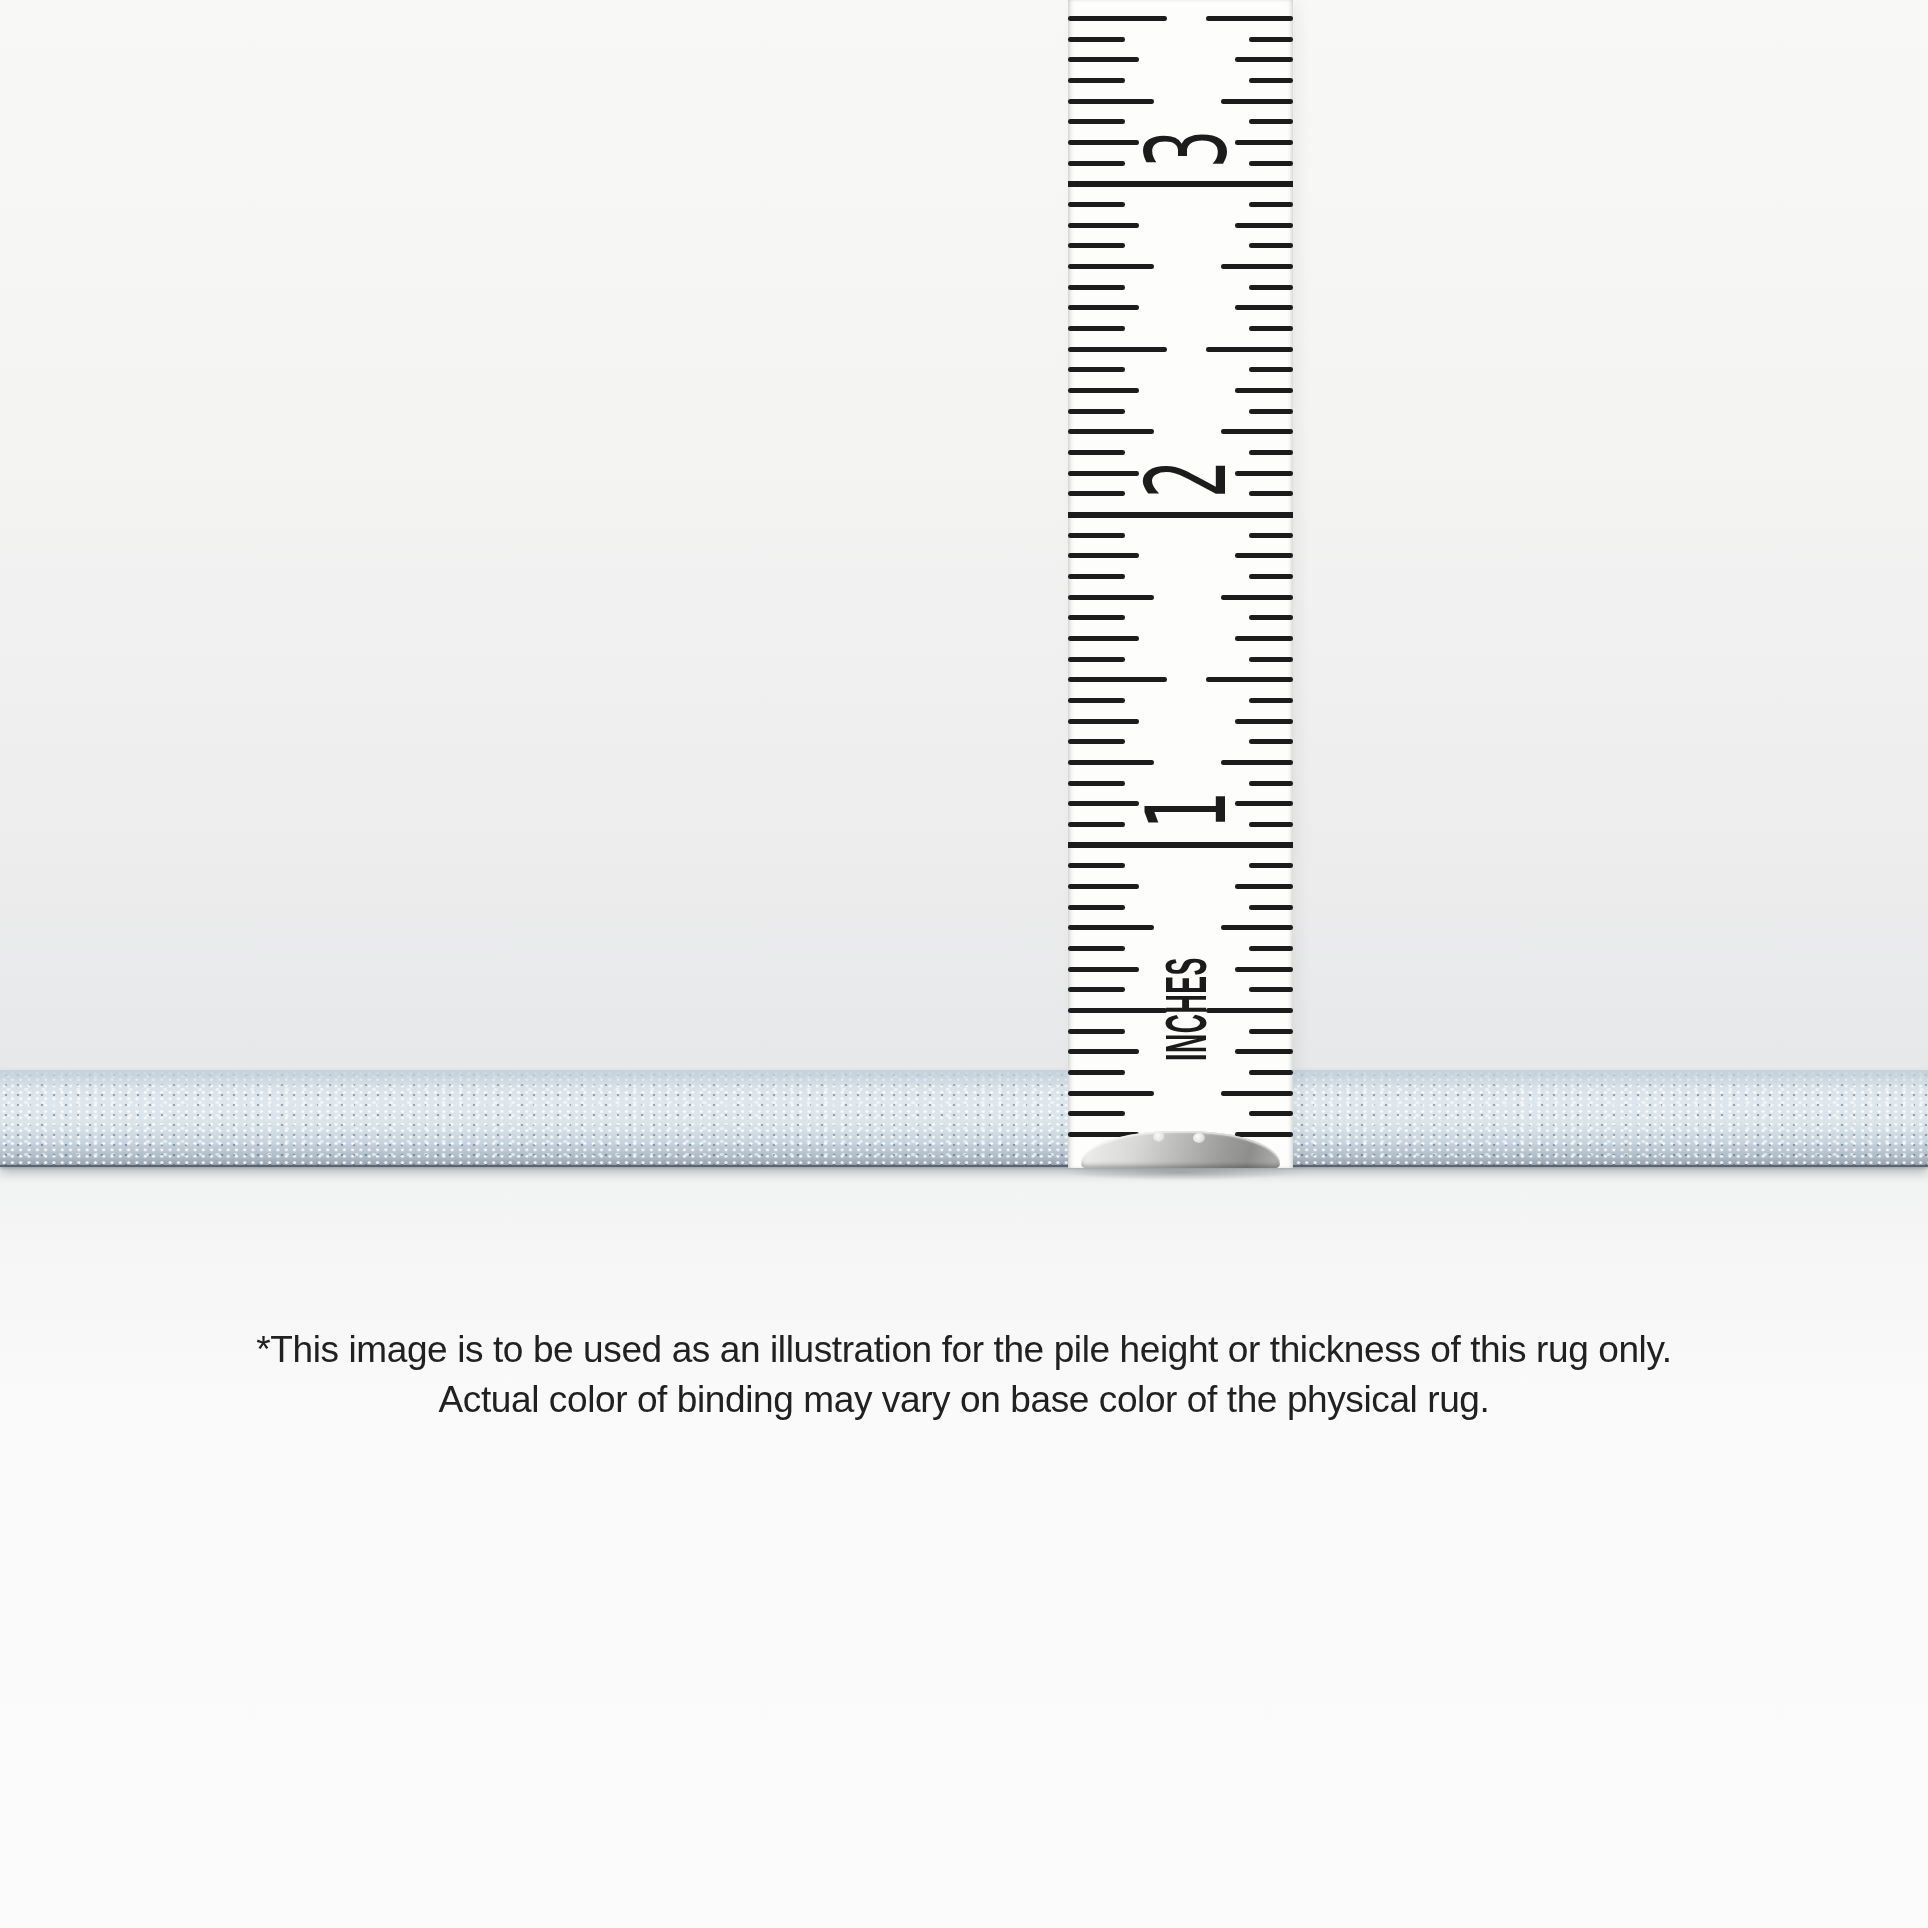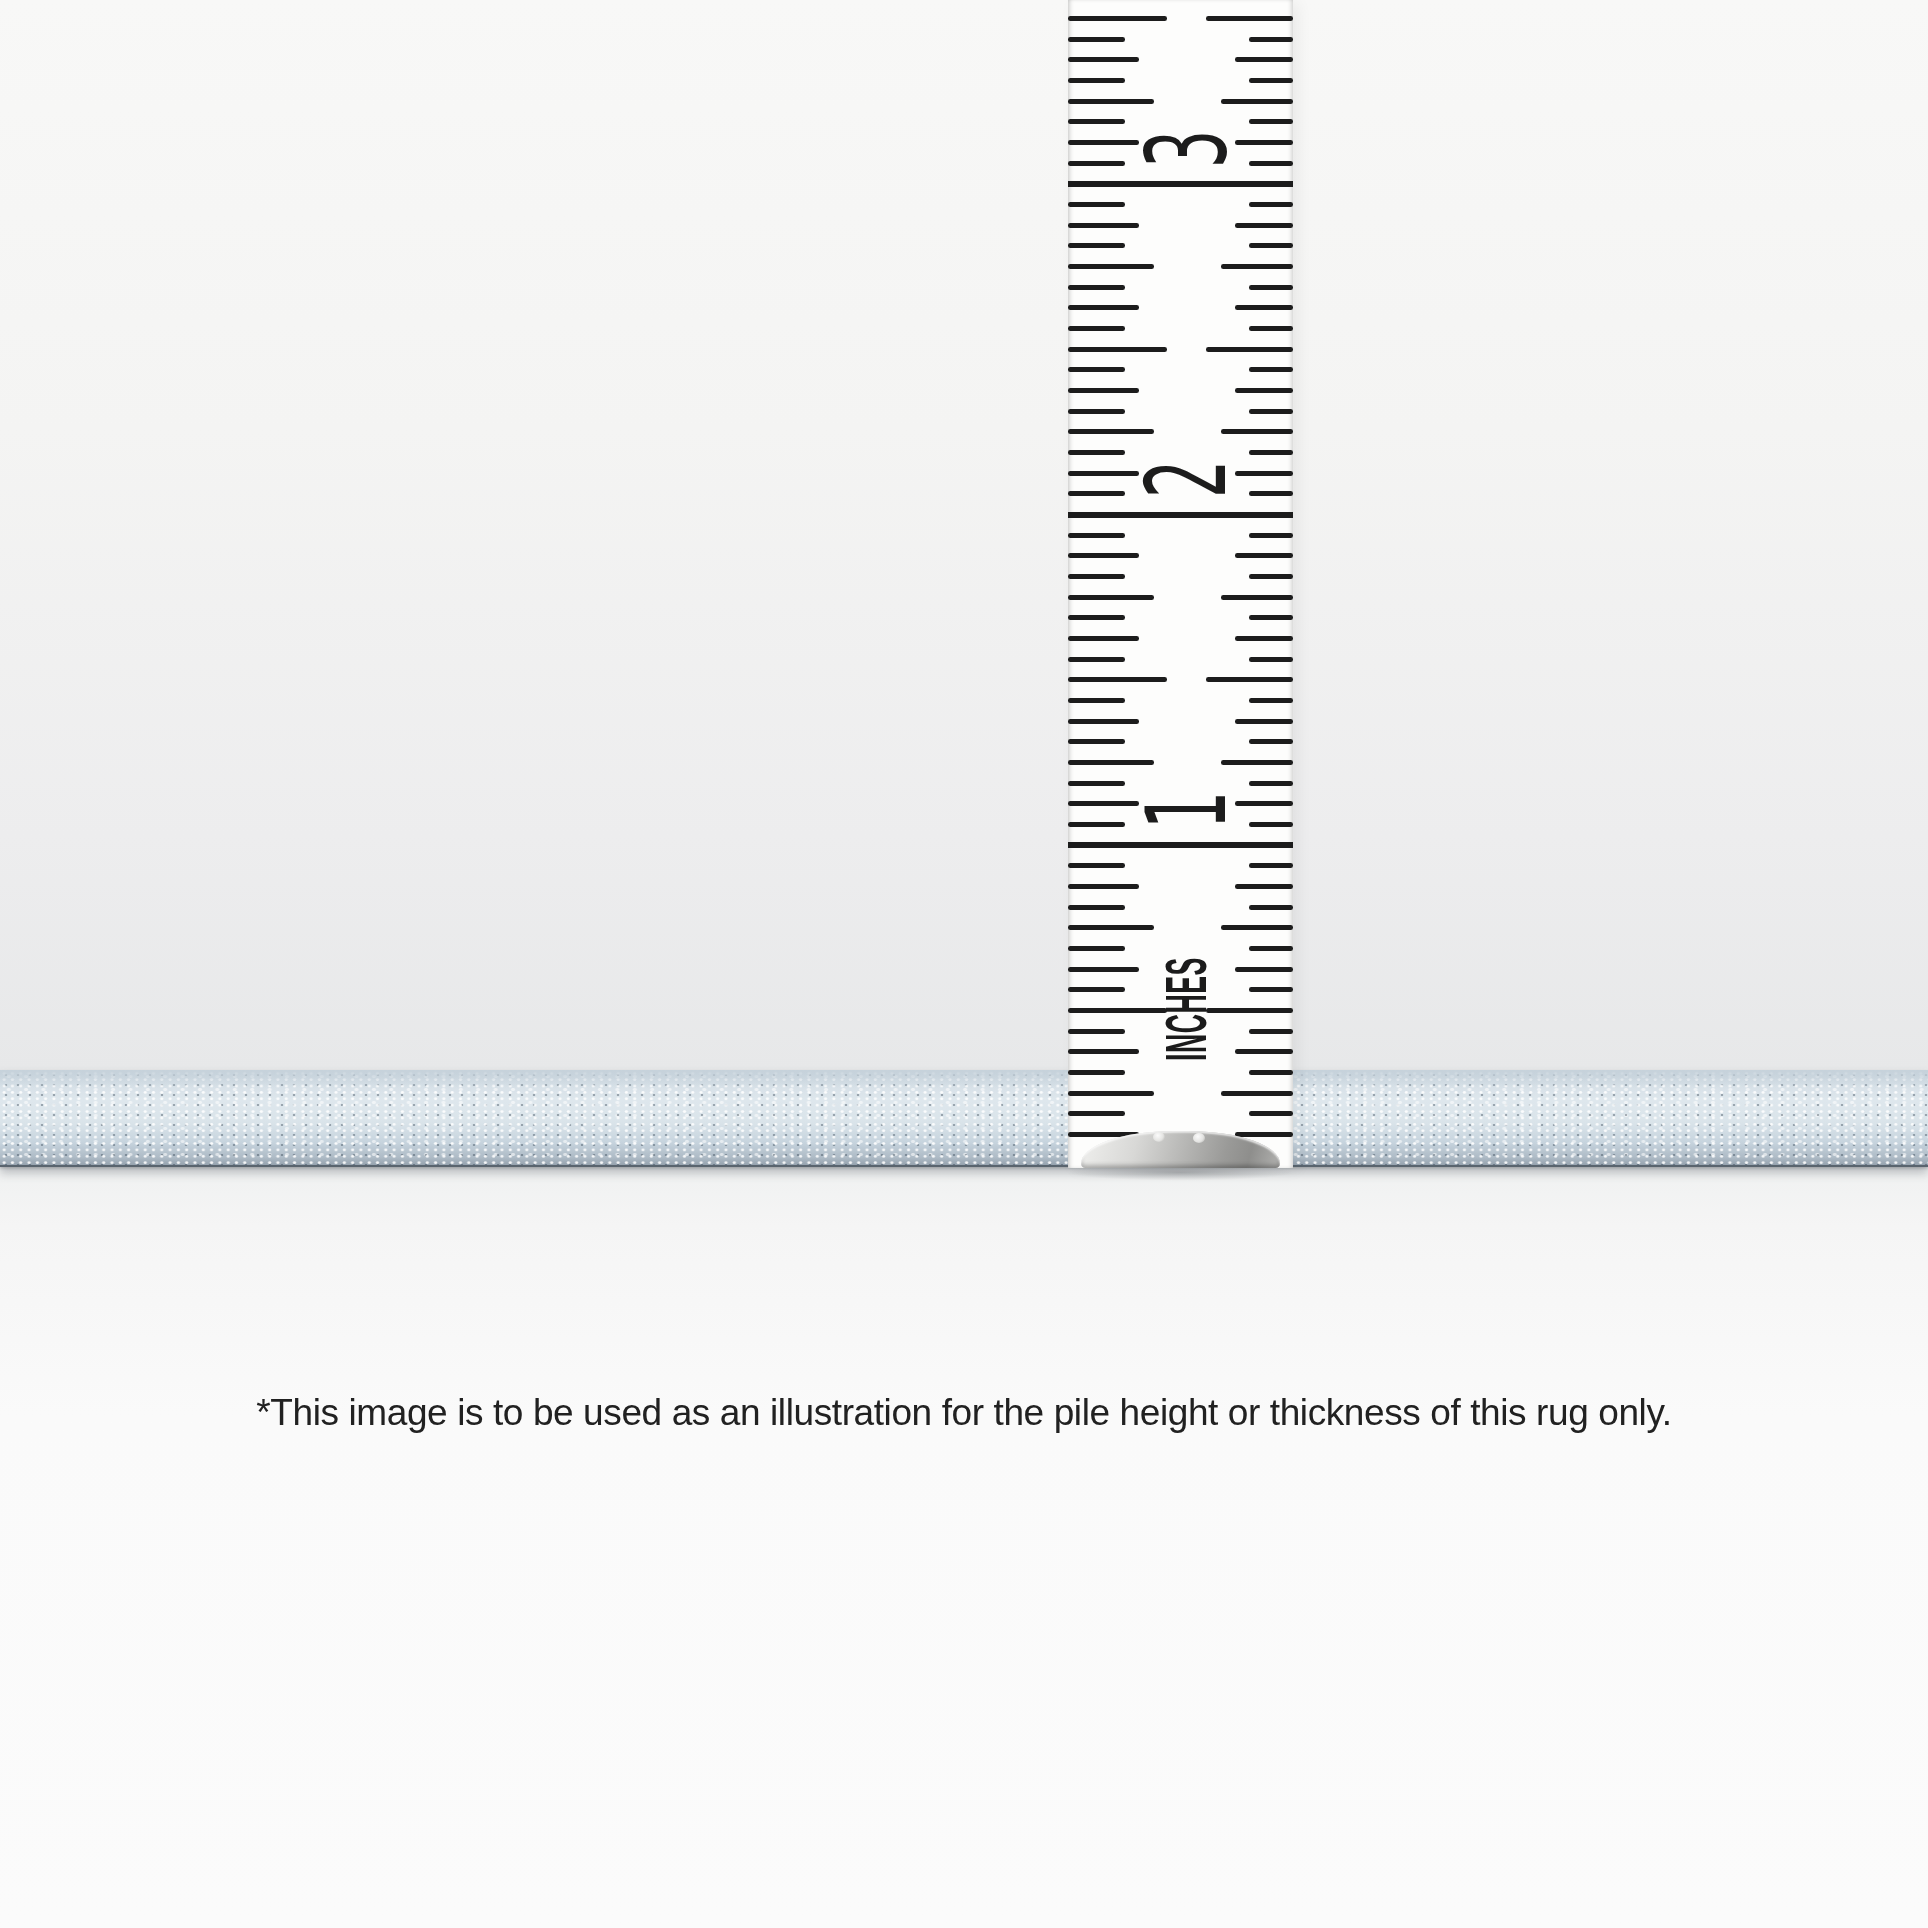--- a/index.html
+++ b/index.html
@@ -53,21 +53,21 @@
          border-radius:50% 50% 4.6px 4.6px / 95% 95% 4.6px 4.6px;
          box-shadow:inset 0 1.8px 1.8px rgba(255,255,255,0.75),inset 0 -2.8px 4.6px rgba(0,0,0,0.28);}
   .rivet{position:absolute;width:12px;height:10px;border-radius:50%;
          background:radial-gradient(circle at 40% 35%,#fbfbfb 0%,#e4e4e2 55%,#ababa9 100%);}
   .rivet.r1{left:72px;top:0.9px;}
   .rivet.r2{left:112px;top:1.8px;}
   .cap-shadow{position:absolute;left:1063px;top:1164px;width:235px;height:16.5px;
          background:radial-gradient(ellipse at center,rgba(40,45,50,0.25) 0%,rgba(40,45,50,0) 68%);}
 
   
-  .caption{position:absolute;left:0;top:1388px;width:100%;text-align:center;
+  .caption{position:absolute;left:0;top:1325px;width:100%;text-align:center;
          color:#212121;font-size:37px;line-height:50px;letter-spacing:-0.4px;}
 </style>
 </head>
 <body>
 
 <div class="stage">
   <div class="wall"></div>
   <div class="floor"></div>
 
   <div class="rug"></div>
@@ -197,15 +197,16 @@
       <span>INCHES</span>
     </div>
     <div class="metal-cap">
       <span class="rivet r1"></span>
       <span class="rivet r2"></span>
     </div>
   </div>
 
   <div class="caption">
     <div>*This image is to be used as an illustration for the pile height or thickness of this rug only.</div>
+    <div>Actual color of binding may vary on base color of the physical rug.</div>
   </div>
 </div>
 
 
 </body></html>

